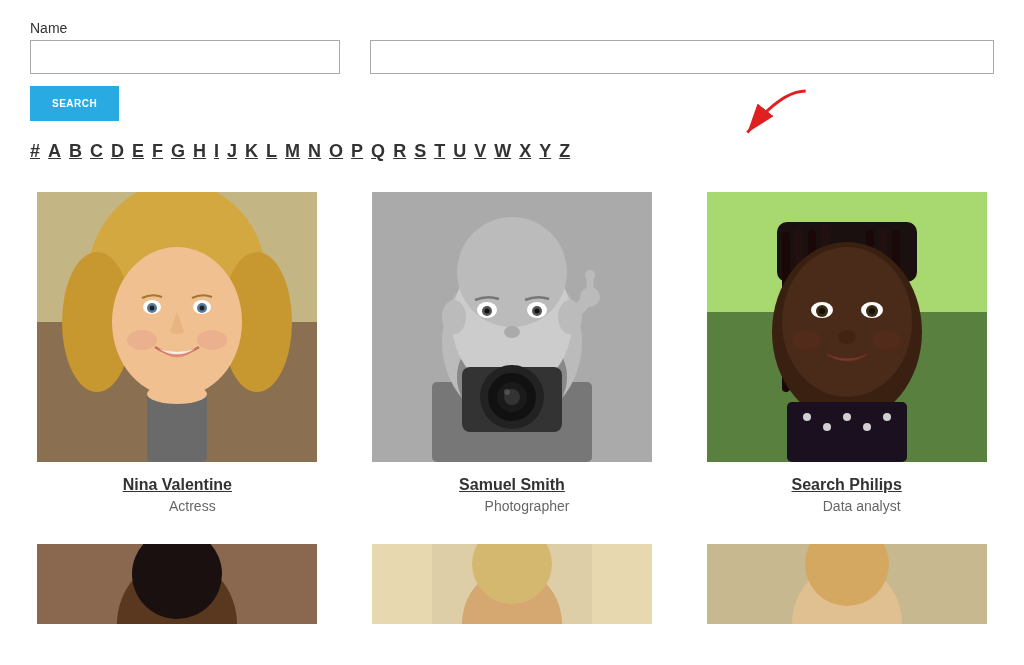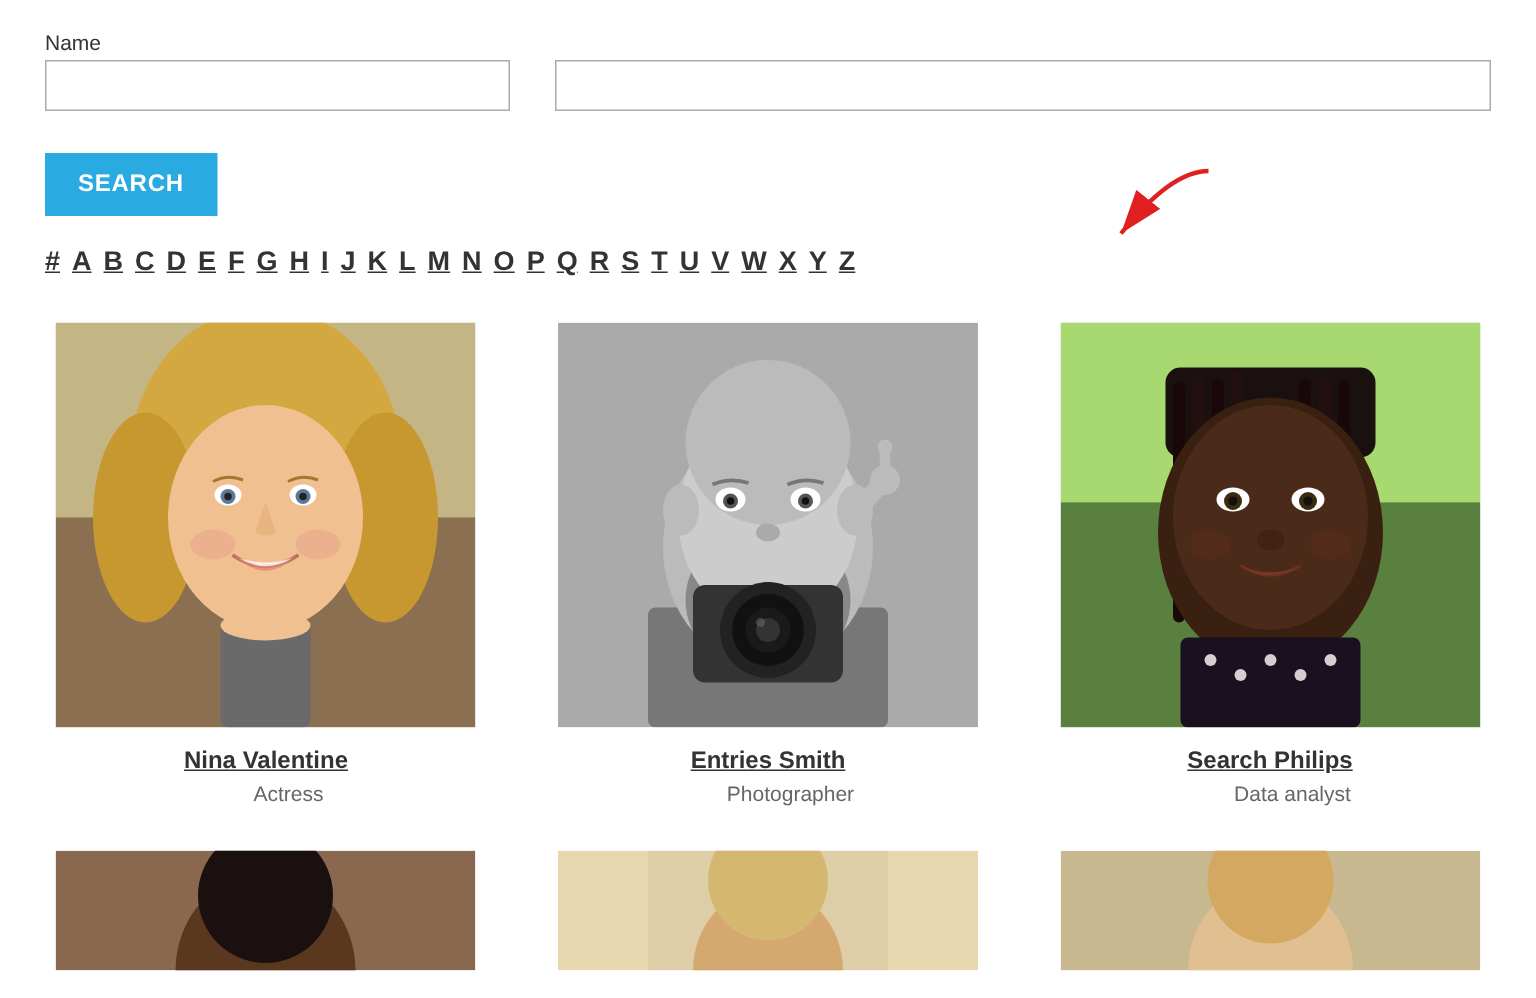--- a/index.html
+++ b/index.html
@@ -6,21 +6,21 @@
     body {
       font-family: Arial, sans-serif;
       background: #fff;
       color: #333;
       padding: 20px 30px;
     }
 
     .search-section {
       display: flex;
       flex-direction: column;
-      gap: 28px;
+      gap: 12px;
       margin-bottom: 20px;
     }
 
     .search-row {
       display: flex;
       gap: 30px;
       align-items: flex-end;
     }
 
     .field-group {
@@ -48,21 +48,21 @@
       font-size: 14px;
       width: 100%;
       outline: none;
     }
 
     .search-button {
       background: #29abe2;
       color: #fff;
       border: none;
       padding: 12px 22px;
-      font-size: 16px;
+      font-size: 10px;
       font-weight: bold;
       cursor: pointer;
       letter-spacing: 0.5px;
     }
 
     .alpha-nav {
       display: flex;
       gap: 8px;
       margin: 20px 0 30px 0;
       flex-wrap: wrap;
@@ -279,21 +279,21 @@
         <ellipse cx="140" cy="205" rx="8" ry="8" fill="#333"></ellipse>
         <ellipse cx="135" cy="200" rx="3" ry="3" fill="#666" opacity="0.6"></ellipse>
 
         <path d="M195 130 L215 108" stroke="#bbb" stroke-width="12" stroke-linecap="round"></path>
         <circle cx="218" cy="105" r="10" fill="#bbb"></circle>
 
         <path d="M218 105 L218 85" stroke="#bbb" stroke-width="7" stroke-linecap="round"></path>
         <circle cx="218" cy="83" r="5" fill="#bbb"></circle>
       </svg>
     </div>
-    <div class="profile-name">Entries Smith</div>
+    <div class="profile-name">Samuel Smith</div>
     <div class="profile-role">Photographer</div>
   </div>
 
   <div class="profile-card">
     <div class="profile-photo">
       <svg class="svg-portrait" viewBox="0 0 280 270" xmlns="http://www.w3.org/2000/svg">
 
         <rect width="280" height="270" fill="#7ab060"></rect>
         <rect width="280" height="120" fill="#a8d870"></rect>
         <rect y="120" width="280" height="150" fill="#5a8040"></rect>

